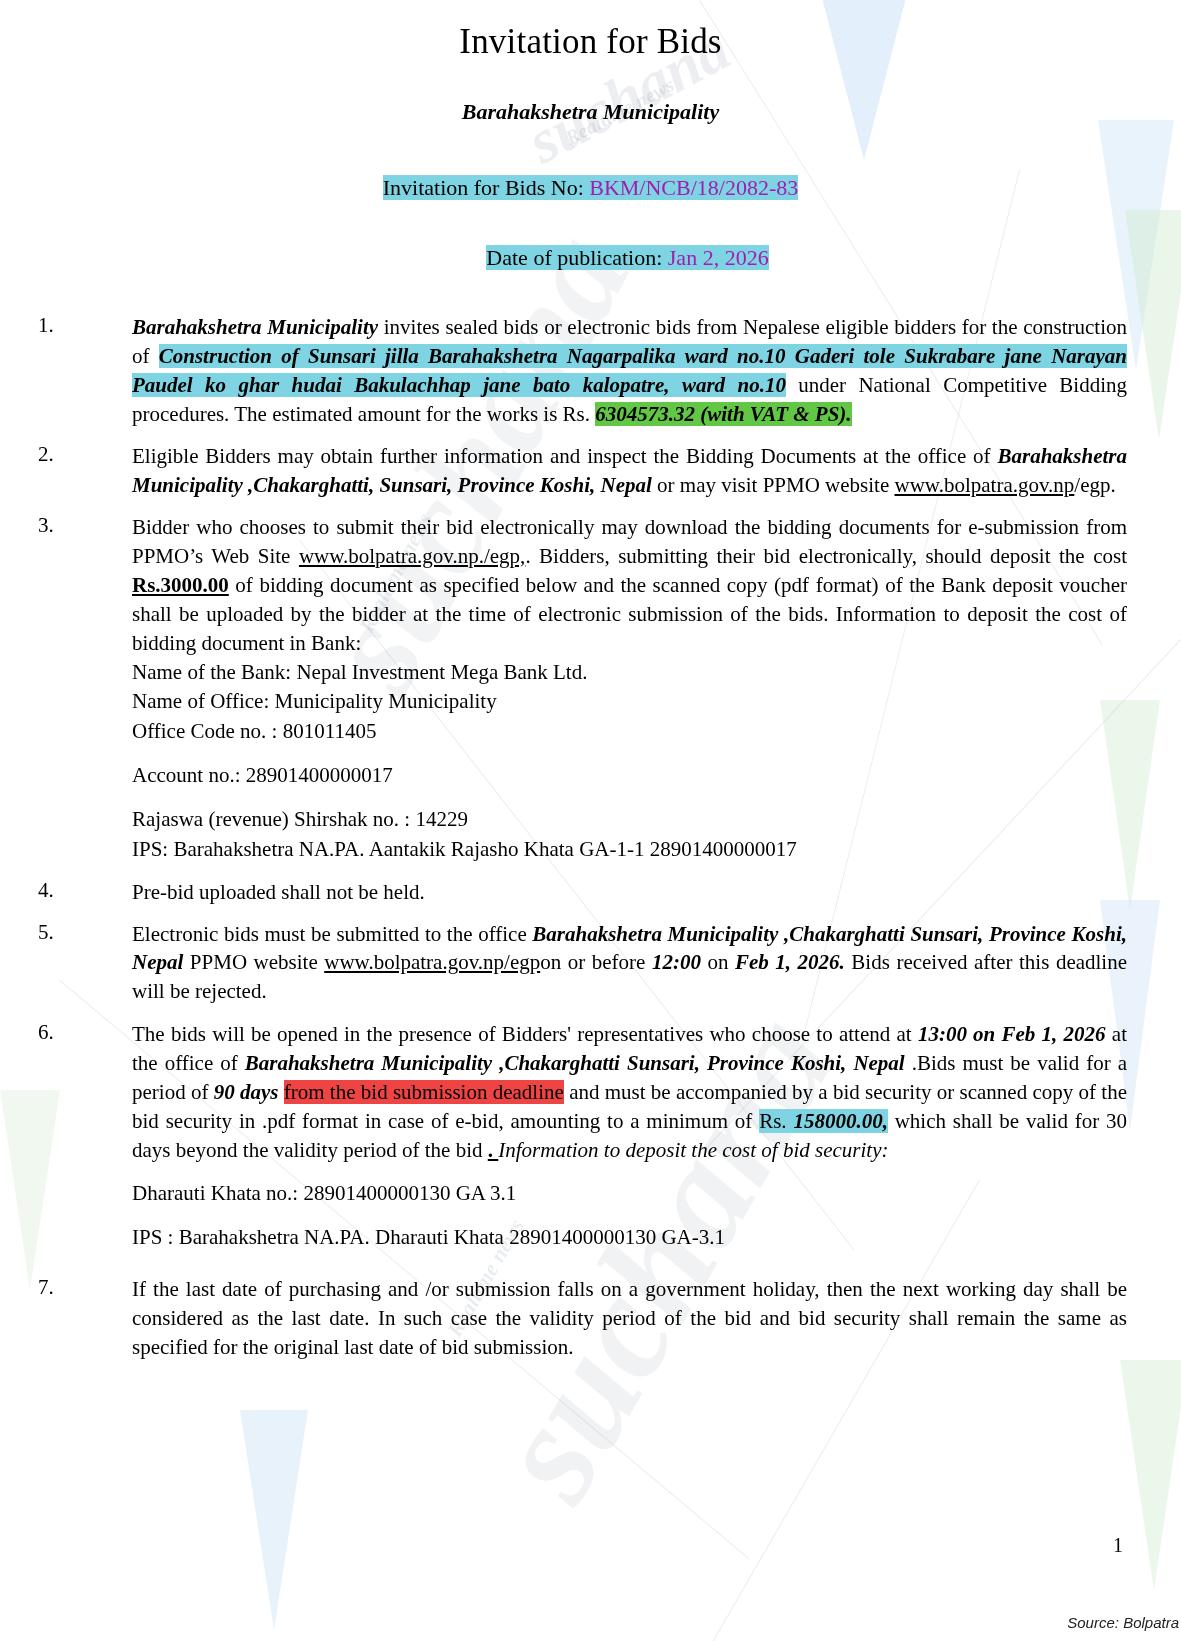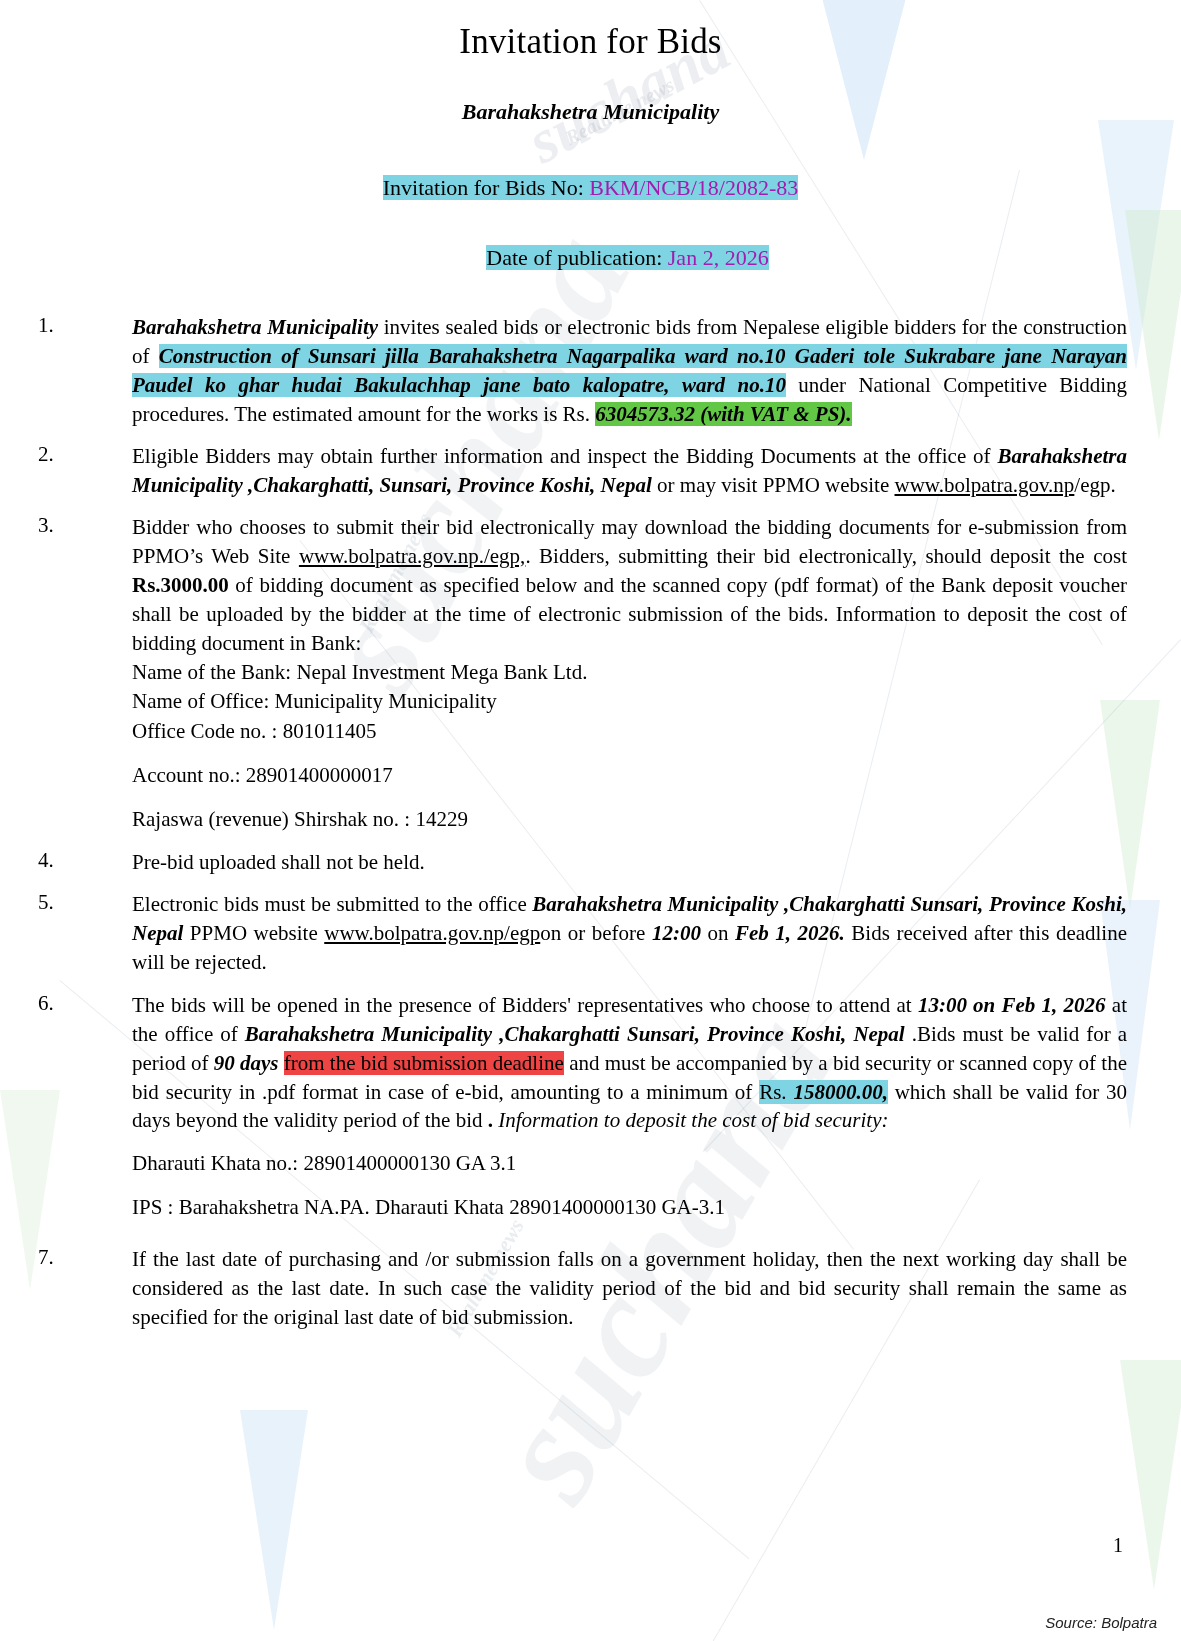--- a/index.html
+++ b/index.html
@@ -159,41 +159,41 @@
     box-sizing: border-box;
   }
   .cl-body {
     flex: 1 1 auto;
     font-size: 21px;
     line-height: 1.38;
     text-align: justify;
   }
   .cl-body.nojust { text-align: left; }
   .bi { font-weight: bold; font-style: italic; }
-  .b  { font-weight: bold; }
+  .b  { font-weight: bold; text-decoration: underline; }
   .i  { font-style: italic; }
   .u  { text-decoration: underline; }
 
   .sub-lines { }
   .sub-line {
     font-size: 21px;
     line-height: 1.42;
   }
   .sub-line.gap { margin-top: 14px; }
 
   .page-number {
     position: absolute;
     right: 58px;
     bottom: 84px;
     font-size: 20px;
     z-index: 2;
   }
   .source-note {
     position: absolute;
-    right: 24px;
+    right: 2px;
     bottom: 10px;
     font-size: 15px;
     font-style: italic;
     font-family: "Liberation Sans", sans-serif;
     color: #222;
     z-index: 2;
   }
 </style>
 </head>
 <body>
@@ -259,20 +259,21 @@
       <div class="clause">
         <div class="cl-num">3.</div>
         <div class="cl-body">
           <span>Bidder who chooses to submit their bid electronically  may download the bidding documents for e-submission from PPMO’s Web Site </span><span class="u">www.bolpatra.gov.np./egp,</span><span>. Bidders, submitting their bid electronically, should deposit the cost </span><span class="b">Rs.3000.00</span><span> of bidding document as specified below and the scanned copy (pdf format) of the Bank deposit voucher shall be uploaded by the bidder at the time of electronic submission of the bids. Information to deposit the cost of bidding document in Bank:</span>
           <div class="sub-lines">
             <div class="sub-line">Name of the Bank: Nepal Investment Mega Bank Ltd.</div>
             <div class="sub-line">Name of Office: Municipality Municipality</div>
             <div class="sub-line">Office Code no. : 801011405</div>
             <div class="sub-line gap">Account no.:  28901400000017</div>
             <div class="sub-line gap">Rajaswa (revenue) Shirshak no. : 14229</div>
+            <div class="sub-line">IPS: Barahakshetra NA.PA. Aantakik Rajasho Khata GA-1-1 28901400000017</div>
           </div>
         </div>
       </div>
 
       <div class="clause" style="margin-top:6px;">
         <div class="cl-num">4.</div>
         <div class="cl-body nojust">Pre-bid uploaded shall not be held.</div>
       </div>
 
       <div class="clause" style="margin-top:12px;">

